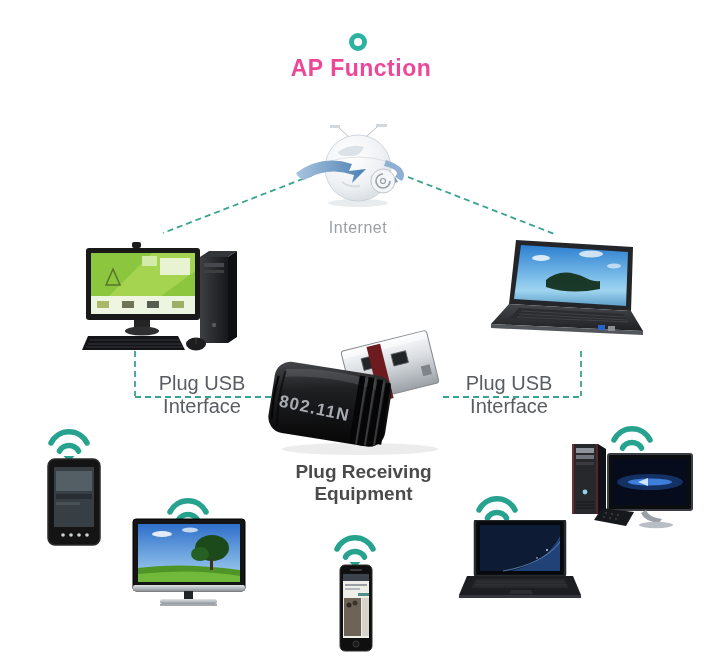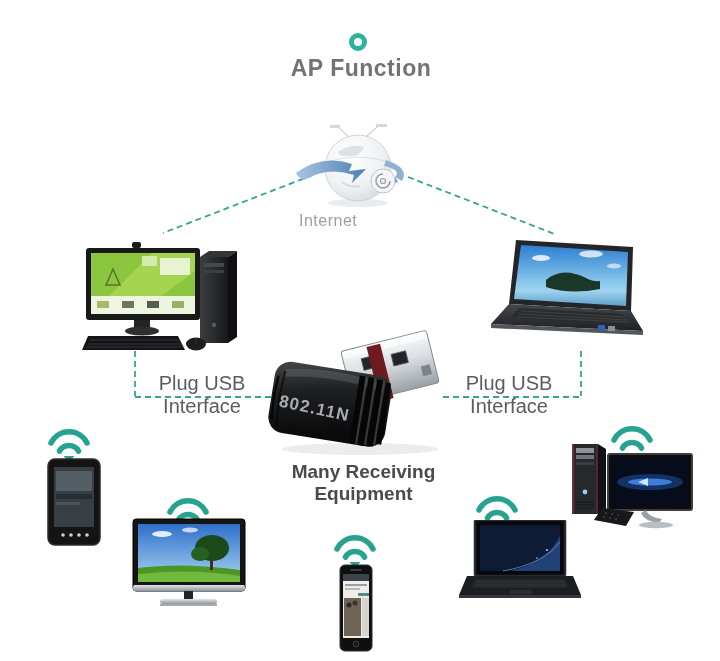--- a/index.html
+++ b/index.html
@@ -2,22 +2,22 @@
 <html><head>
 <meta charset="utf-8">
 <style>
   html,body{margin:0;padding:0;background:#fff;}
   .canvas{position:relative;width:720px;height:661px;background:#ffffff;overflow:hidden;
           font-family:"Liberation Sans",sans-serif;}
   .abs{position:absolute;}
   .ring{position:absolute;left:349px;top:33px;width:18px;height:18px;box-sizing:border-box;
         border:5px solid #2bb2a0;border-radius:50%;}
   .title{position:absolute;left:261px;top:55px;width:200px;text-align:center;
-         font-size:23px;font-weight:700;color:#737373;letter-spacing:.5px;}
-  .globe-label{position:absolute;left:299px;top:212px;width:118px;text-align:left;
+         font-size:23px;font-weight:700;color:#ec4899;letter-spacing:.5px;}
+  .globe-label{position:absolute;left:299px;top:219px;width:118px;text-align:center;
          font-size:16px;color:#9aa0a3;letter-spacing:.5px;}
   .plug-label{position:absolute;top:372px;width:130px;text-align:center;
          font-size:20px;color:#595d61;}
   .caption{position:absolute;left:276px;top:461px;width:175px;text-align:center;
          font-size:19px;font-weight:700;color:#4a4a4a;line-height:1.18;}
   svg{display:block;}
 </style>
 </head>
 <body>
 
@@ -181,21 +181,21 @@
         <rect x="110" y="50" width="2" height="66"></rect>
       </g>
       <g stroke="#050505" stroke-width="2" fill="none">
         <path d="M6 62 q-3 22 0 44"></path>
           <path d="M12 56 q-4 28 0 56" opacity="0.6"></path>
       </g>
       <text x="46" y="94" font-family="Liberation Sans, sans-serif" font-size="17" font-weight="bold" fill="#a8acb1" letter-spacing="1.2" text-anchor="middle" transform="rotate(3 46 94)">802.11N</text>
     </g>
   </svg>
 
-  <div class="caption">Many Receiving Equipment</div>
+  <div class="caption">Plug Receiving Equipment</div>
 
   <svg class="abs" style="left:45px;top:424px;width:48px;height:38px" viewBox="0 0 48 38">
     <path d="M6 19 A20 20 0 0 1 42 19" fill="none" stroke="#26a28e" stroke-width="5.5" stroke-linecap="round"></path>
     <path d="M14.5 27 A11 11 0 0 1 33.5 27" fill="none" stroke="#26a28e" stroke-width="5.5" stroke-linecap="round"></path>
     <path d="M18.5 32 L29.5 32 L24 38 Z" fill="#26a28e"></path>
   </svg>
   <svg class="abs" style="left:164px;top:493px;width:48px;height:38px" viewBox="0 0 48 38">
     <path d="M6 19 A20 20 0 0 1 42 19" fill="none" stroke="#26a28e" stroke-width="5.5" stroke-linecap="round"></path>
     <path d="M14.5 27 A11 11 0 0 1 33.5 27" fill="none" stroke="#26a28e" stroke-width="5.5" stroke-linecap="round"></path>
     <path d="M18.5 32 L29.5 32 L24 38 Z" fill="#26a28e"></path>

